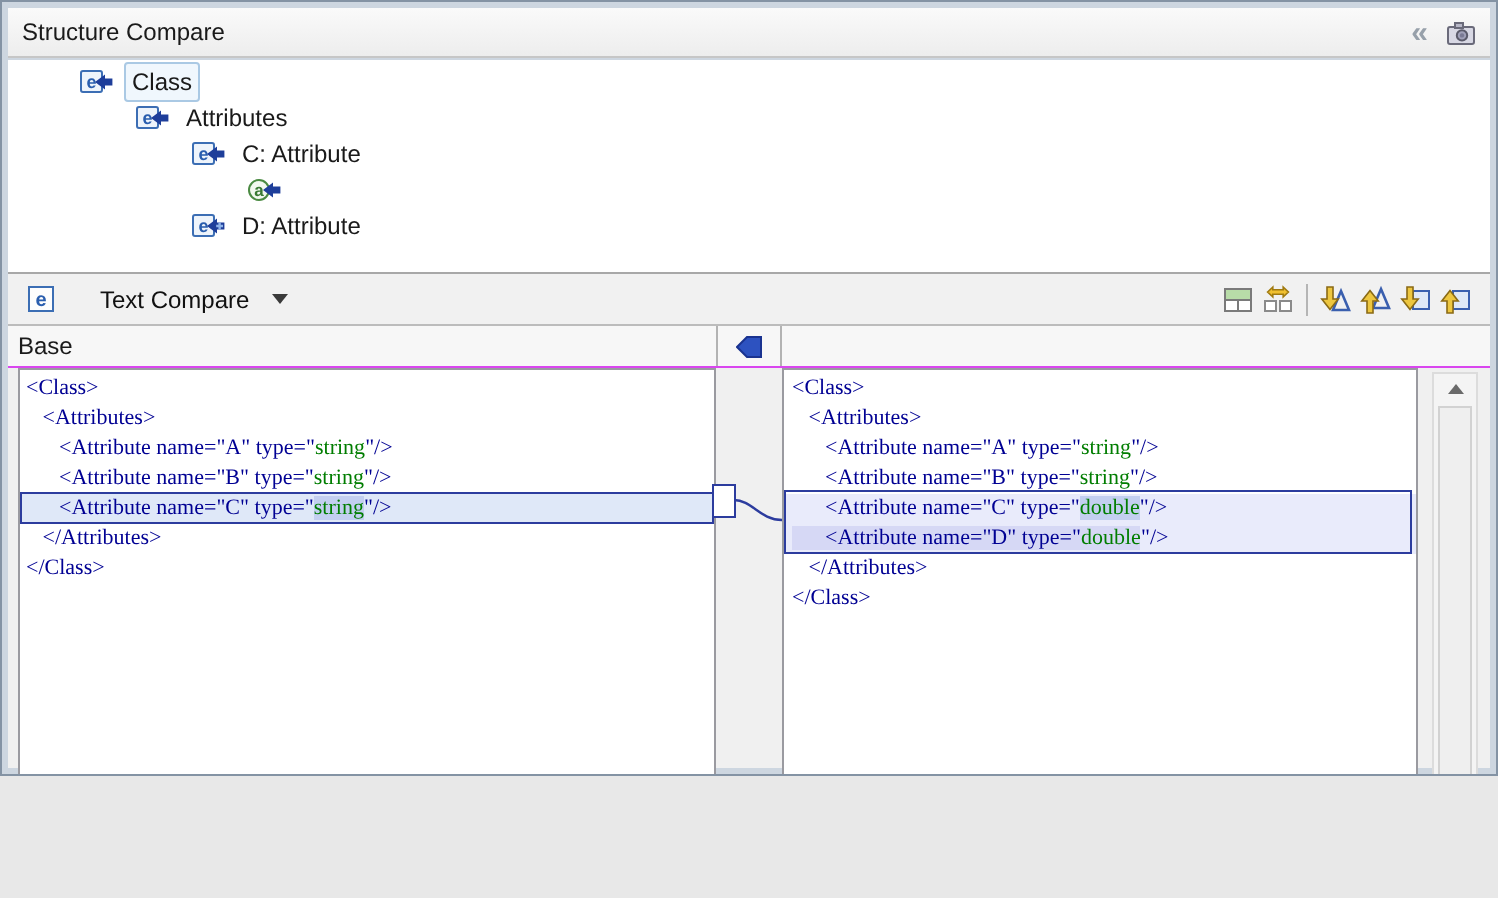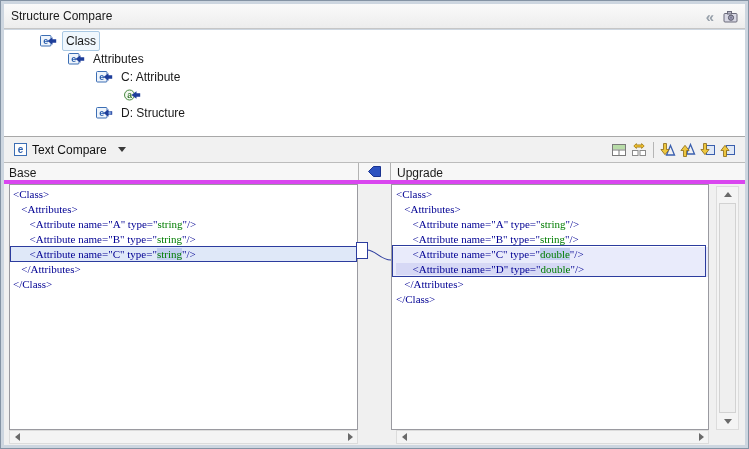--- a/index.html
+++ b/index.html
@@ -1,47 +1,47 @@
 <!DOCTYPE html>
 <html><head>
 <meta charset="utf-8">
 <style>
   html,body{margin:0;padding:0;background:#e8e8e8;}
   .win{
-    position:relative; width:749px; height:449px; box-sizing:border-box;
+    position:relative; width:749px; height:388px; box-sizing:border-box;
     border:1px solid #8493a4; background:#cdd6e0;
     font-family:"Liberation Sans", sans-serif; font-size:12px; color:#1a1a1a;
     overflow:hidden;
   }
   .abs{position:absolute;}
   
   .sc-header{left:3px; top:3px; right:3px; height:25px;
     background:linear-gradient(#fafafa,#ededed); border-bottom:1px solid #c6c6c6;
     line-height:25px; padding-left:7px; box-sizing:border-box;}
   .sc-hicons{position:absolute; top:0; right:6px; height:25px; display:flex; align-items:center; gap:7px;}
   .chevrons{font-size:15px; font-weight:bold; color:#97a0aa; letter-spacing:-2px; line-height:1; cursor:default; padding-right:4px;}
   .sc-tree{left:3px; top:29px; right:3px; height:106px; background:#fff; padding-top:2px; box-sizing:border-box; overflow:hidden;}
   .tree-row{height:18px; line-height:18px; display:flex; align-items:center; white-space:nowrap;}
   .tree-row .ticon{display:inline-flex; width:17px; height:14px; margin-right:5px; flex:none;}
   .tree-label{padding:0 3px;}
   .tree-label.sel{border:1px solid #aac9e4; background:#f0f7fd; border-radius:2px;}
   
   .tc-toolbar{left:3px; top:135px; right:3px; height:27px; background:#f1f1f1;
     border-top:1px solid #a8a8a8; border-bottom:1px solid #bcbcbc; box-sizing:border-box;
     display:flex; align-items:center;}
-  .tc-title{margin-left:4px; color:#111;}
+  .tc-title{margin-left:22px; color:#111;}
   .caret{width:0; height:0; border-left:4px solid transparent; border-right:4px solid transparent;
     border-top:5px solid #3a3a3a; margin-left:11px;}
   .tc-spacer{flex:1;}
   .tbtn{width:18px; height:18px; display:flex; align-items:center; justify-content:center; margin-right:2px; border-radius:2px;}
   .tsep{width:1px; height:16px; background:#b5b5b5; margin:0 5px 0 3px;}
   .tc-e{margin-left:9px; display:inline-flex;}
   
   .hdr-row{left:3px; top:162px; right:3px; height:21px; background:#f7f7f7;
-    border-bottom:4px solid #d946ef; box-sizing:border-box; display:flex;}
+    border-bottom:1px solid #d946ef; box-sizing:border-box; display:flex;}
   .hdr-base{width:355px; line-height:20px; padding-left:5px; box-sizing:border-box; border-right:1px solid #b3b3b3;}
   .hdr-gutter{width:32px; box-sizing:border-box; border-right:1px solid #b3b3b3; display:flex; align-items:center; justify-content:center;}
   .hdr-upgrade{flex:1; line-height:20px; padding-left:6px;}
   
   .lower-bg{left:3px; top:183px; right:3px; bottom:3px; background:#f0f0f0;}
   
   .editor{background:#fff; border:1px solid #9a9aa0; box-sizing:border-box; overflow:hidden;}
   .ed-left{left:8px; top:183px; width:349px; height:246px;}
   .ed-right{left:390px; top:183px; width:318px; height:246px;}
   .code{position:relative; padding-top:2px; font-family:Liberation Serif, serif; font-size:11px;}
@@ -134,21 +134,21 @@
       </div>
       <div class="tree-row" style="padding-left: 92px;">
         <span class="ticon">
           <svg width="17" height="14" viewBox="0 0 17 14">
             <rect x="0.5" y="1.5" width="10.5" height="10.5" rx="1" fill="#eef4fb" stroke="#3c6eb4"></rect>
             <text x="5.7" y="10.2" font-size="9" font-weight="bold" fill="#2a5eae" text-anchor="middle" font-family="Liberation Sans, sans-serif">e</text>
             <path d="M7.5,7 L12.5,3.2 L12.5,5.2 L16.2,5.2 L16.2,8.8 L12.5,8.8 L12.5,10.8 Z" fill="#1e3e9a"></path>
             <path d="M12.1,7 h3.4 M13.8,5.3 v3.4" stroke="#8fb4ea" stroke-width="1.2"></path>
           </svg>
         </span>
-        <span class="tree-label">D: Structure</span>
+        <span class="tree-label">D: Attribute</span>
       </div>
     </div>
 
   <div class="abs tc-toolbar">
     <span class="tc-e">
       <svg width="15" height="15" viewBox="0 0 15 15">
         <rect x="1.5" y="1.5" width="12" height="12" fill="#fdfdfd" stroke="#3c6eb4"></rect>
         <text x="7.5" y="11" font-size="10" font-weight="bold" fill="#2a5eae" text-anchor="middle" font-family="Liberation Sans, sans-serif">e</text>
       </svg>
     </span>
@@ -201,21 +201,20 @@
 
   <div class="abs hdr-row">
     <div class="hdr-base">Base</div>
     <div class="hdr-gutter">
       <span style="display:inline-flex;">
         <svg width="13" height="11" viewBox="0 0 13 11">
           <path d="M0.5,5.5 L5.5,0.5 L12.5,0.5 L12.5,10.5 L5.5,10.5 Z" fill="#2d52c0" stroke="#1a3390"></path>
         </svg>
       </span>
     </div>
-    <div class="hdr-upgrade">Upgrade</div>
   </div>
 
   <div class="abs lower-bg"></div>
 
   <div class="abs editor ed-left">
     <div class="code" id="code-left">
         <div class="cline"><span class="tag">&lt;Class&gt;</span></div>
         <div class="cline"><span class="tag">   &lt;Attributes&gt;</span></div>
         <div class="cline"><span class="tag">      &lt;Attribute name="A" type="</span><span class="val">string</span><span class="tag">"/&gt;</span></div>
         <div class="cline"><span class="tag">      &lt;Attribute name="B" type="</span><span class="val">string</span><span class="tag">"/&gt;</span></div>

